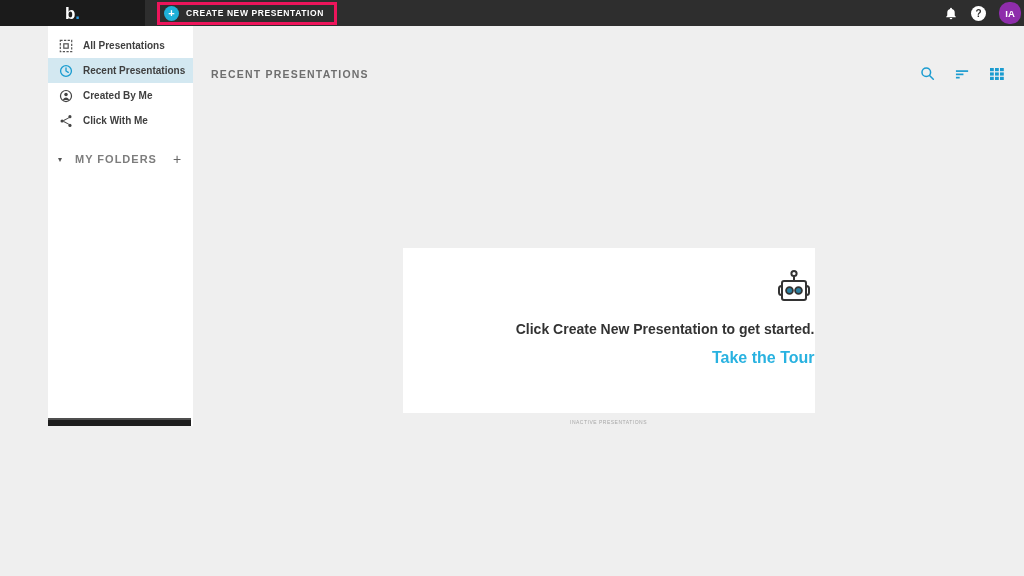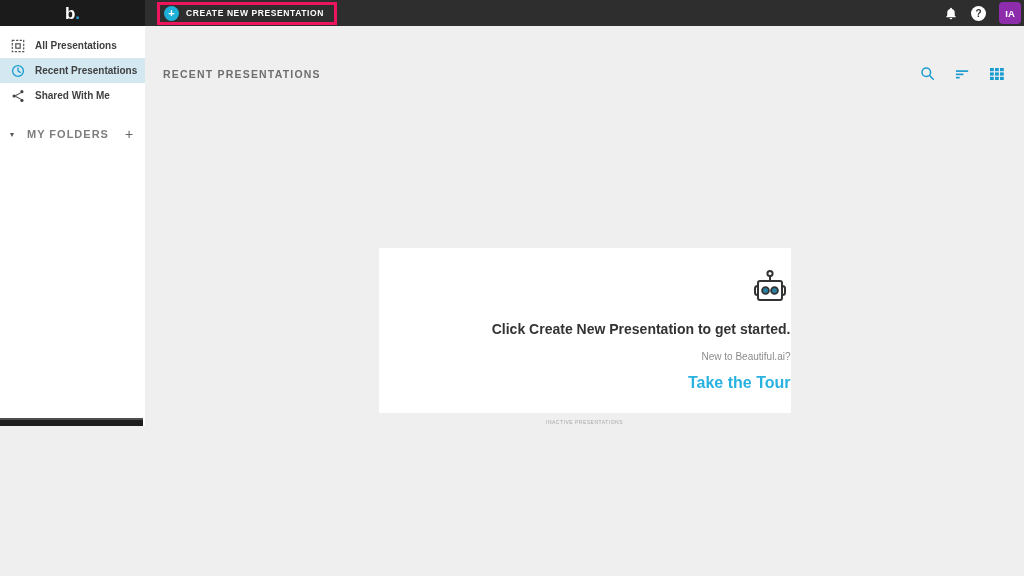--- a/index.html
+++ b/index.html
@@ -11,24 +11,24 @@
   .logo-zone { width:145px; background:#1b1b1b; display:flex; align-items:center; justify-content:center; }
   .logo { color:#fff; font-weight:700; font-size:17px; line-height:1; letter-spacing:0; cursor:pointer; }
   .logo .dot { color:#2b9be0; }
   .topbar-main { flex:1; background:#2e2e2e; display:flex; align-items:center; }
   .create-wrap { display:inline-flex; align-items:center; gap:7px; border:3px solid #ed155b; padding:1px 10px 1px 4px; margin-left:12px; cursor:pointer; }
   .plus-circle { width:15px; height:15px; border-radius:50%; background:#1fb0d8; color:#fff; font-size:11px; font-weight:700; display:flex; align-items:center; justify-content:center; line-height:1; }
   .create-label { color:#fff; font-size:8.5px; font-weight:700; letter-spacing:.6px; white-space:nowrap;text-align:right; }
   .topbar-right { margin-left:auto; display:flex; align-items:center; gap:13px; padding-right:3px; }
   .icon-btn { display:flex; align-items:center; justify-content:center; cursor:pointer; }
   .help-circle { width:15px; height:15px; border-radius:50%; background:#fff; color:#2e2e2e; font-size:10px; font-weight:700; display:flex; align-items:center; justify-content:center; }
-  .avatar { width:22px; height:22px; border-radius:4px; background:#8e2dab; color:#fff; font-size:9.5px; font-weight:700; display:flex; align-items:center; justify-content:center; cursor:pointer; }
+  .avatar { width:22px; height:22px; border-radius:10px; background:#8e2dab; color:#fff; font-size:9.5px; font-weight:700; display:flex; align-items:center; justify-content:center; cursor:pointer; }
 
   
-  .app { display:flex; height:400px; }
+  .app { display:flex; height:400px;margin-left:48px; }
   .sidebar { width:145px; background:#fff; position:relative; padding-top:7px; }
   .nav-item { height:25px; display:flex; align-items:center; padding:0 10px; gap:9px; cursor:pointer; }
   .nav-item.selected { background:#d3e8f1; }
   .nav-icon { width:16px; display:flex; align-items:center; justify-content:center; flex-shrink:0; }
   .nav-label { font-size:10px; font-weight:700; color:#3f3f3f; white-space:nowrap; }
   .folders-row { margin-top:16px; height:20px; display:flex; align-items:center; padding:0 10px; }
   .caret { font-size:8px; color:#555; cursor:pointer; width:10px; }
   .folders-label { font-size:11px; font-weight:700; color:#7d7d7d; letter-spacing:1px; margin-left:7px; }
   .folder-plus { font-size:14px; color:#666; font-weight:400; margin-left:16px; cursor:pointer; line-height:1; }
   .sidebar-bottom-bar { position:absolute; bottom:0; left:0; width:143px; height:8px; background:#1d1d1d; border-top:2px solid #4f4f4f; }
@@ -88,28 +88,38 @@
       <span class="nav-icon">
         <svg width="14" height="14" viewBox="0 0 16 16" fill="none" stroke="#1b9cd0" stroke-width="1.5">
             <circle cx="8" cy="8" r="6.2"></circle>
             <path d="M8 4.5V8l2.6 1.6" stroke-linecap="round"></path>
           </svg>
       </span>
       <span class="nav-label">Recent Presentations</span>
     </div>
     <div class="nav-item">
       <span class="nav-icon">
+        <svg width="14" height="14" viewBox="0 0 16 16" fill="none" stroke="#444" stroke-width="1.4">
+            <circle cx="8" cy="8" r="6.3"></circle>
+            <circle cx="8" cy="6.4" r="2" fill="#444" stroke="none"></circle>
+            <path d="M4.4 12.6c.6-1.9 1.9-2.9 3.6-2.9s3 1 3.6 2.9" fill="#444" stroke="none"></path>
+          </svg>
+      </span>
+      <span class="nav-label">Created By Me</span>
+    </div>
+    <div class="nav-item">
+      <span class="nav-icon">
         <svg width="14" height="14" viewBox="0 0 16 16" fill="#444">
             <circle cx="12.5" cy="3" r="1.8"></circle>
             <circle cx="3.5" cy="8" r="1.8"></circle>
             <circle cx="12.5" cy="13" r="1.8"></circle>
             <path d="M4 7.4l8-4-.8 1.5-7.2 4zM4 8.6l8 4-.8-1.5-7.2-4z"></path>
           </svg>
       </span>
-      <span class="nav-label">Shared With Me</span>
+      <span class="nav-label">Click With Me</span>
     </div>
 
     <div class="folders-row">
       <span class="caret">▾</span>
       <span class="folders-label">MY FOLDERS</span>
       <span class="folder-plus">+</span>
     </div>
 
     <div class="sidebar-bottom-bar"></div>
   </div>
@@ -150,19 +160,18 @@
       <svg class="robot" width="42" height="36" viewBox="0 0 42 36" fill="none" stroke="#333" stroke-width="2">
         <circle cx="21" cy="4.5" r="2.6" fill="#fff"></circle>
         <path d="M21 7.1v4.9"></path>
         <rect x="6" y="17" width="5" height="9" rx="2.5" fill="#fff"></rect>
         <rect x="31" y="17" width="5" height="9" rx="2.5" fill="#fff"></rect>
         <rect x="9" y="12" width="24" height="19" rx="2" fill="#fff"></rect>
         <circle cx="16.5" cy="21.5" r="3.4" fill="#2b7fa0" stroke-width="1.8"></circle>
         <circle cx="25.5" cy="21.5" r="3.4" fill="#2b7fa0" stroke-width="1.8"></circle>
       </svg>
       <div class="empty-heading">Click Create New Presentation to get started.</div>
-      <div class="empty-sub">New to Beautiful.ai?</div>
       <div><span class="empty-link">Take the Tour</span></div>
     </div>
 
     <div class="footer-partial">INACTIVE PRESENTATIONS</div>
   </div>
 </div>
 
 </body></html>

